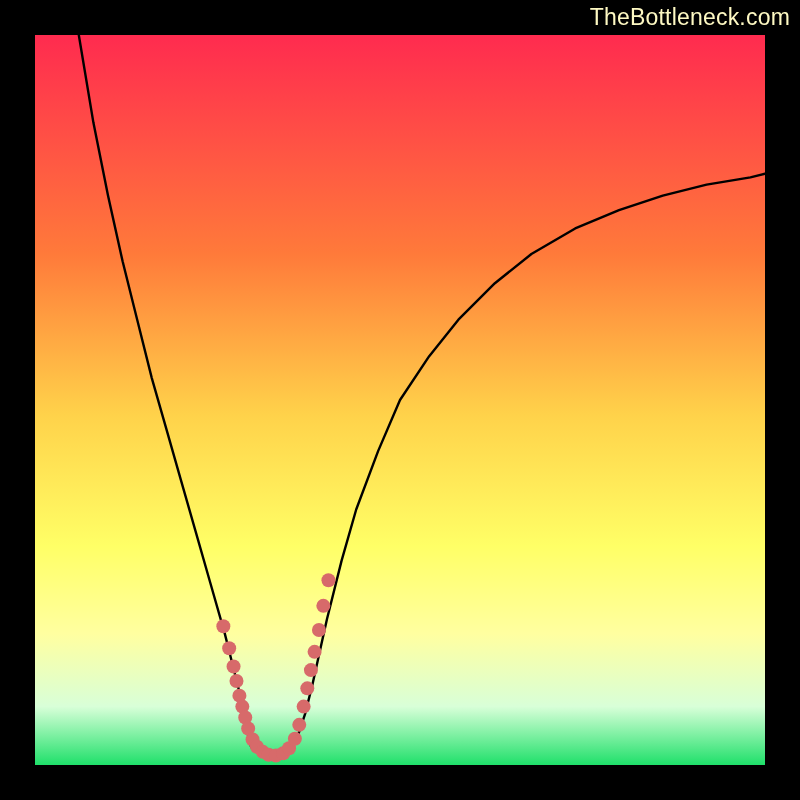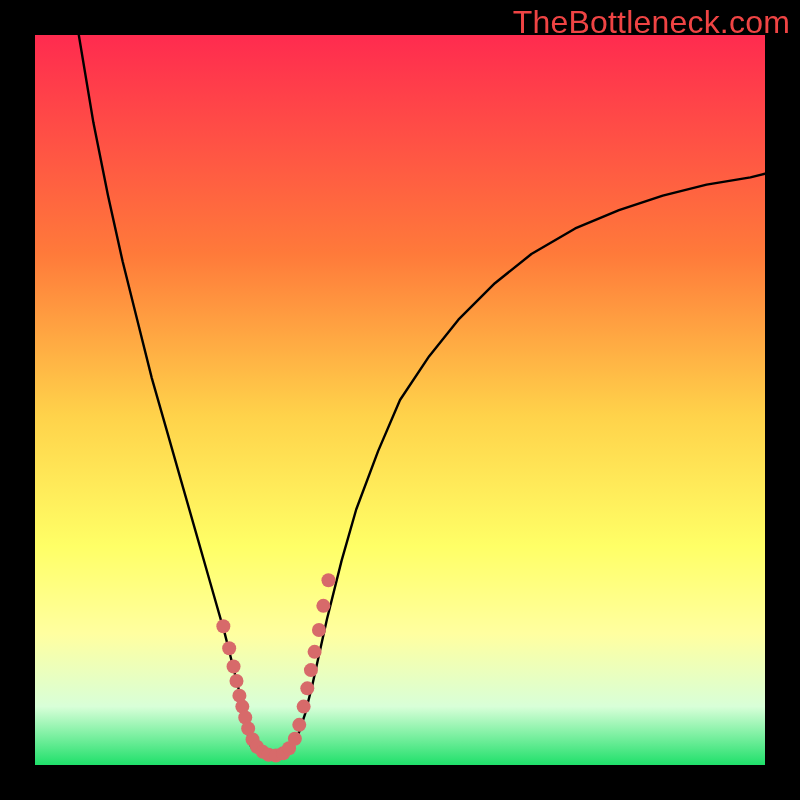--- a/index.html
+++ b/index.html
@@ -24,22 +24,22 @@
     top: 35px;
     width: 730px;
     height: 730px;
     overflow: hidden;
   }
   .watermark {
     position: absolute;
     top: 4px;
     right: 10px;
     font-family: Arial, Helvetica, sans-serif;
-    font-size: 32px;
-    color: #ef4444;
+    font-size: 23px;
+    color: #fef9c3;
     letter-spacing: 0.2px;
     user-select: none;
   }
   svg { display: block; }
 </style>
 </head>
 <body>
 
 <div class="frame">
   <div class="plot">

